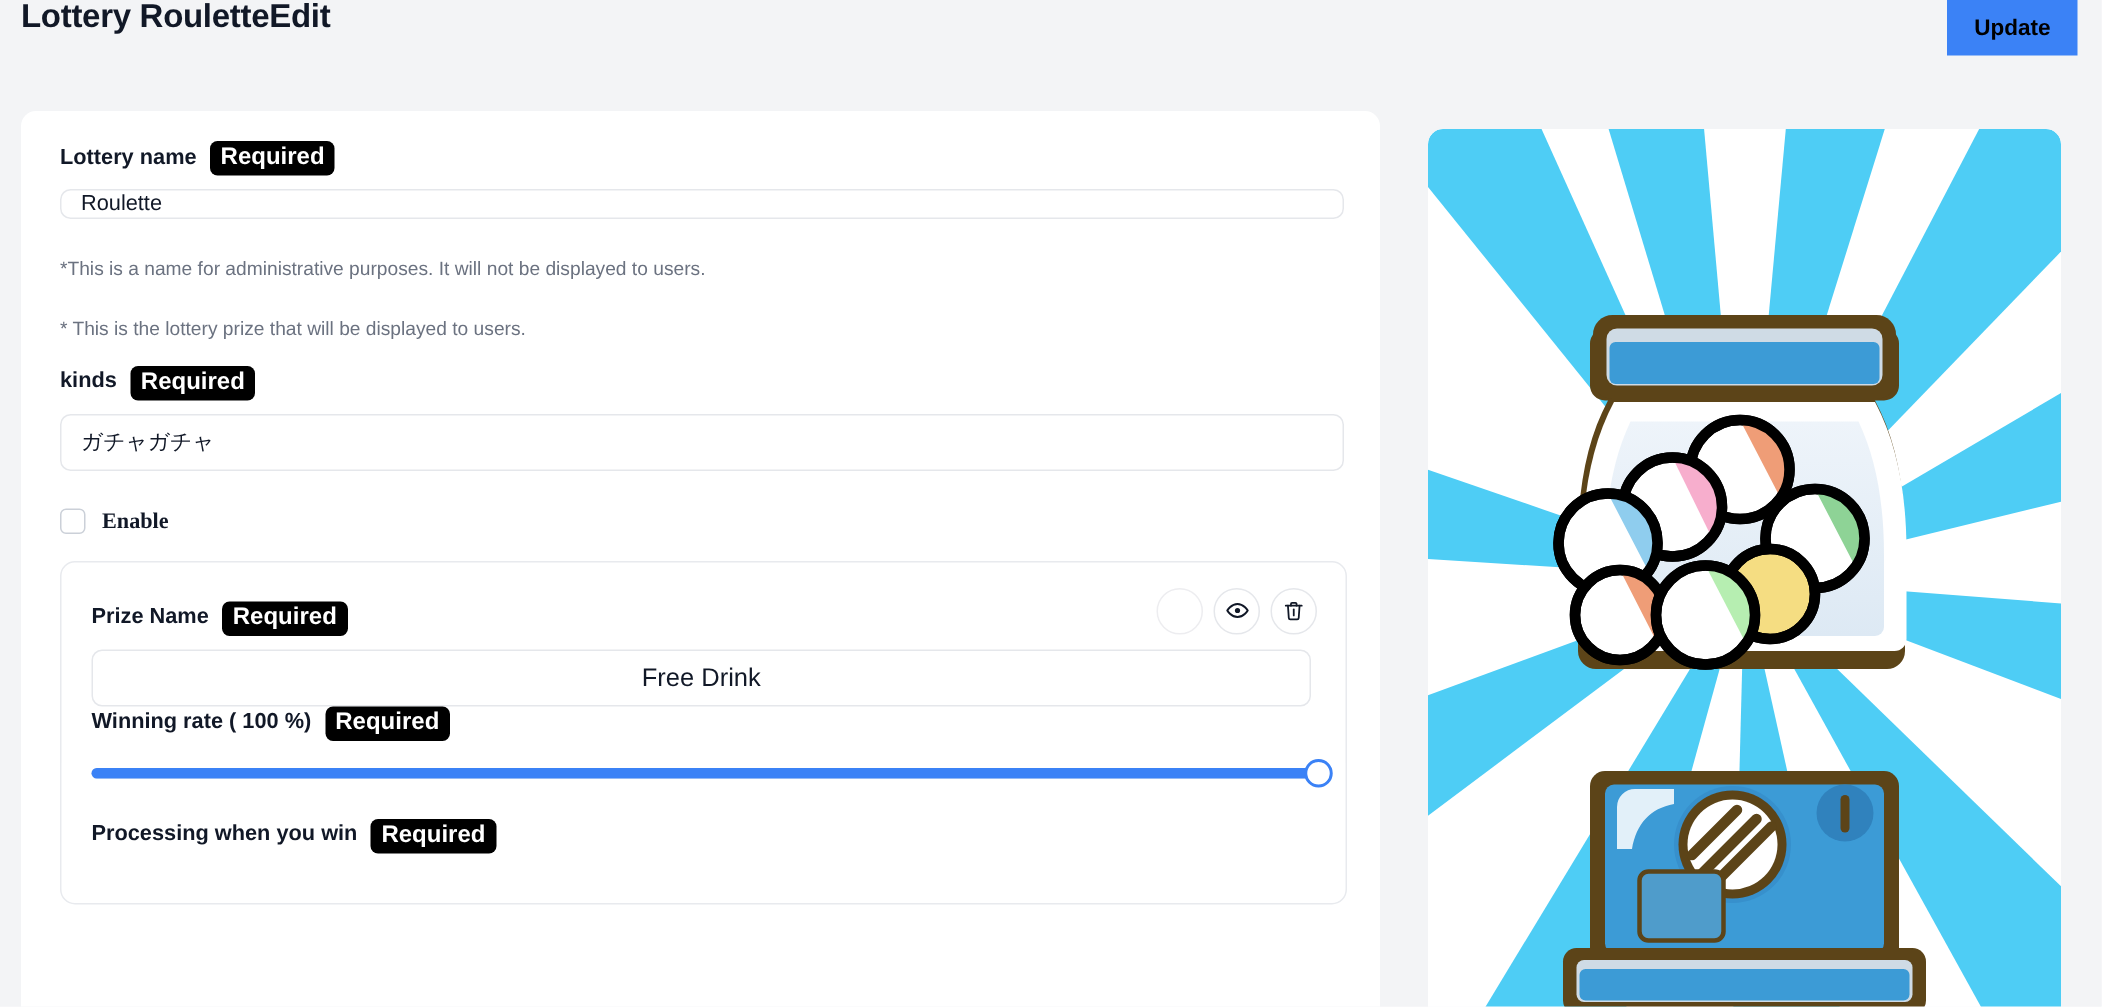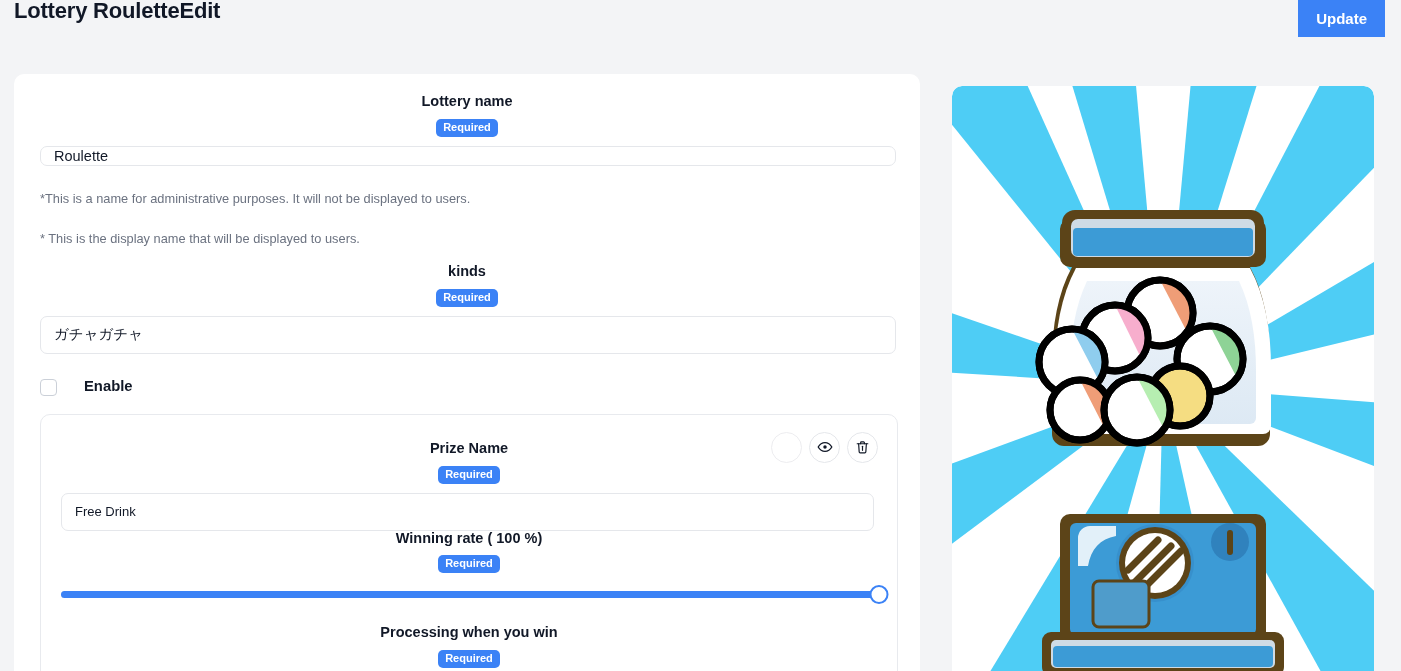--- a/index.html
+++ b/index.html
@@ -19,21 +19,21 @@
     position: absolute; left: 0; top: 0;
     width: 1401px; height: 60px;
     display: flex; align-items: flex-start; justify-content: space-between;
     padding: 0 16px 0 14px;
   }
   .page-title {
     font-size: 22px; font-weight: bold; color: #111827;
     letter-spacing: -0.2px; line-height: 1;
   }
   .update-btn {
-    background: #3b82f6; color: #ffffff;
+    background: #3b82f6; color: #000000;
     font-size: 15px; font-weight: bold;
     border: none; border-radius: 0;
     padding: 10px 18px; cursor: pointer;
     line-height: 1.15;
   }
 
   
   .form-card {
     position: absolute; left: 14px; top: 74px;
     width: 906px; height: 620px;
@@ -48,29 +48,28 @@
     background: #ffffff;
     border-radius: 10px;
     overflow: hidden;
   }
 
   
   .field { margin-bottom: 0; }
   .label-row {
     display: flex; align-items: center; gap: 9px;
     margin-bottom: 9px;
-    flex-direction: column;
   }
   .field-label {
     font-size: 14.5px; font-weight: bold; color: #111827;
     line-height: 1.1;
   }
   .badge-required {
-    background: #3b82f6; color: #ffffff;
-    font-size: 11px; font-weight: bold;
+    background: #000000; color: #ffffff;
+    font-size: 16px; font-weight: bold;
     border-radius: 5px; padding: 3px 7px 4px 7px;
     line-height: 1; white-space: nowrap;
   }
   .text-input {
     display: block; width: 856px; height: 20px;
     border: 1px solid #e5e7eb; border-radius: 7px;
     background: #ffffff; color: #111827;
     font-size: 14.5px;
     padding: 0 13px;
     font-family: inherit;
@@ -92,22 +91,23 @@
   }
   .chevron {
     position: absolute; right: 12px; top: 50%;
     transform: translateY(-50%);
     width: 14px; height: 14px;
     pointer-events: none;
     color: #6b7280;
   }
 
   .check-row {
-    display: flex; align-items: flex-start; gap: 27px;
+    display: flex; align-items: flex-end; gap: 11px;
     margin-top: 25px;
+    font-family: Liberation Serif, serif;
   }
   .checkbox {
     width: 17px; height: 17px;
     border: 1.5px solid #cbd0d8; border-radius: 4px;
     background: #ffffff; cursor: pointer;
     flex: none;
   }
   .check-label {
     font-size: 14.8px; font-weight: bold; color: #111827;
     cursor: pointer; line-height: 1;
@@ -139,22 +139,22 @@
     cursor: pointer; padding: 0;
     color: #111827;
   }
   .icon-btn.blank { border-color: #ededf0; }
   .icon-btn svg { display: block; }
 
   .prize-input {
     display: block; width: 813px; height: 38px;
     border: 1px solid #e5e7eb; border-radius: 7px;
     background: #ffffff; color: #111827;
-    font-size: 13px; padding: 0 13px;
-    font-family: inherit; outline: none;
+    font-size: 17px; padding: 0 13px;
+    font-family: inherit; outline: none; text-align: center;
   }
 
   .slider-wrap {
     position: relative; width: 818px; height: 26px;
     margin-top: 6px;
   }
   .slider-track {
     position: absolute; left: 0; top: 9px;
     width: 818px; height: 7px;
     border-radius: 4px; background: #dfe3e8;
@@ -189,21 +189,21 @@
     <div class="field">
       <div class="label-row">
         <span class="field-label">Lottery name</span>
         <span class="badge-required">Required</span>
       </div>
       <input class="text-input" type="text" value="Roulette" style="">
       <p class="helper">*This is a name for administrative purposes. It will not be displayed to users.</p>
     </div>
 
     <div class="field" style="margin-top:16px;">
-      <p class="helper">* This is the display name that will be displayed to users.</p>
+      <p class="helper">* This is the lottery prize that will be displayed to users.</p>
     </div>
 
     <div class="field" style="margin-top:17px;">
       <div class="label-row">
         <span class="field-label">kinds</span>
         <span class="badge-required">Required</span>
       </div>
       <div class="select-wrap">
         <div class="select-input">ガチャガチャ</div>
         <span class="chevron">

